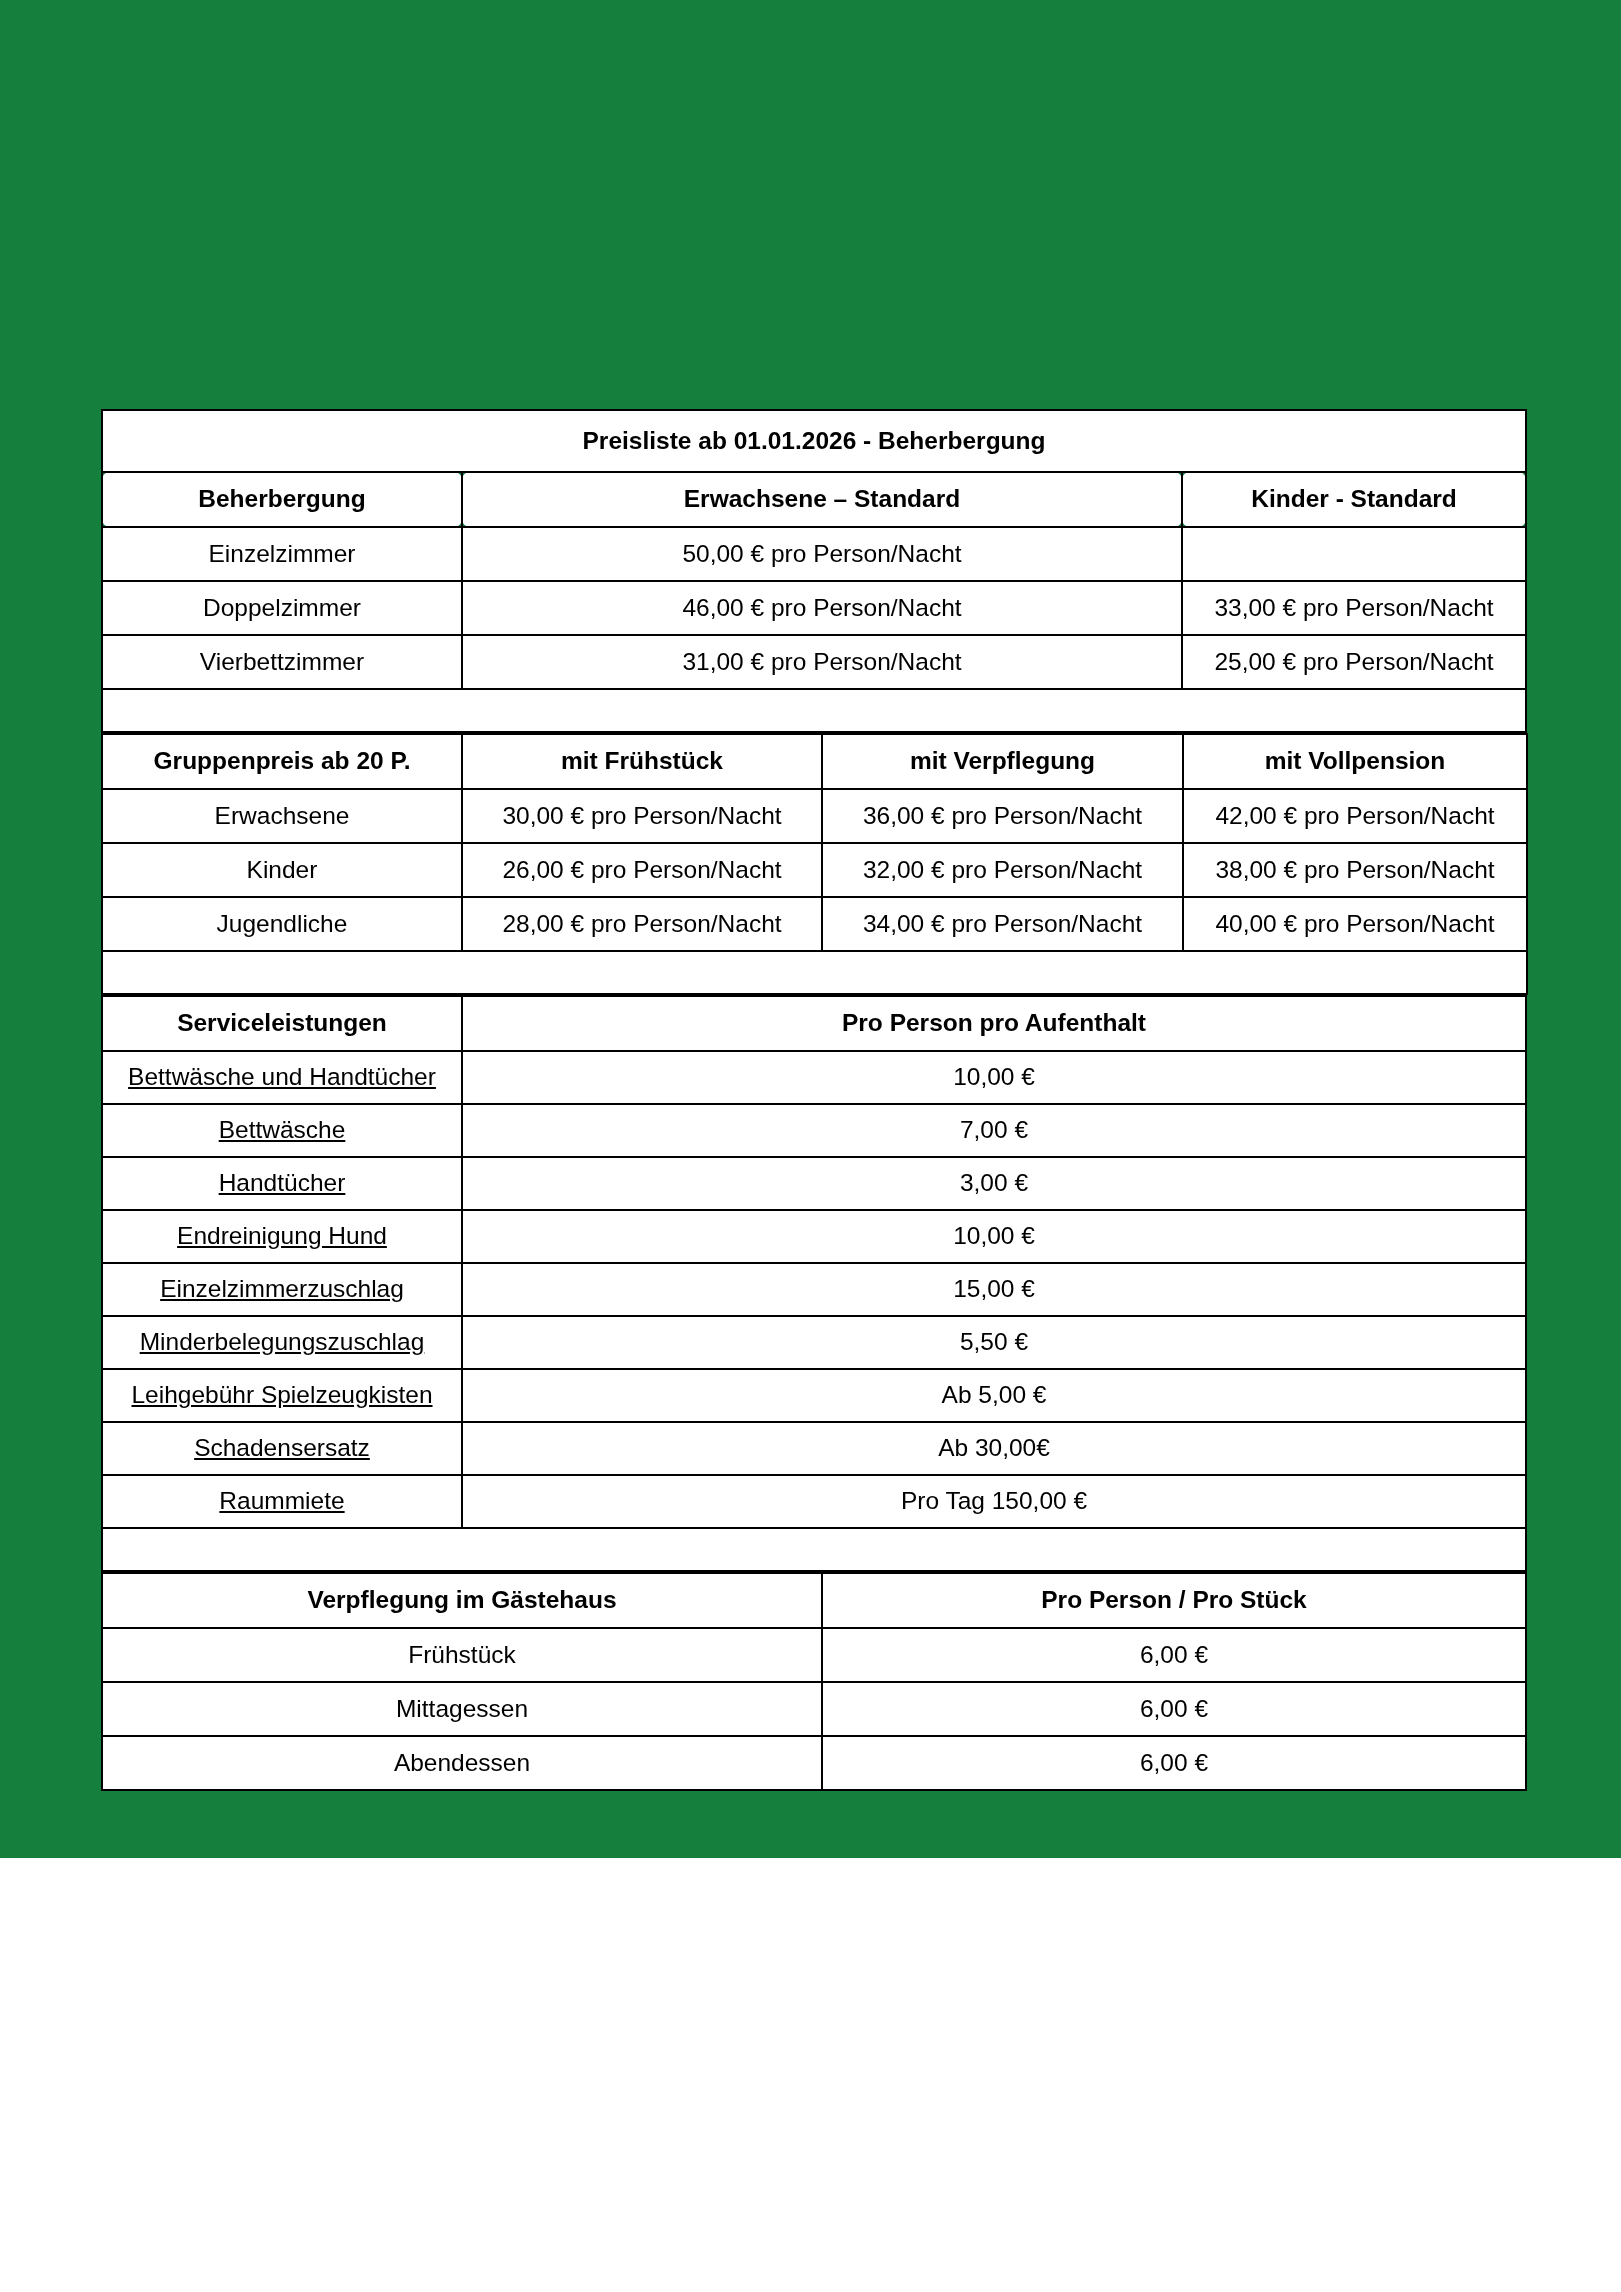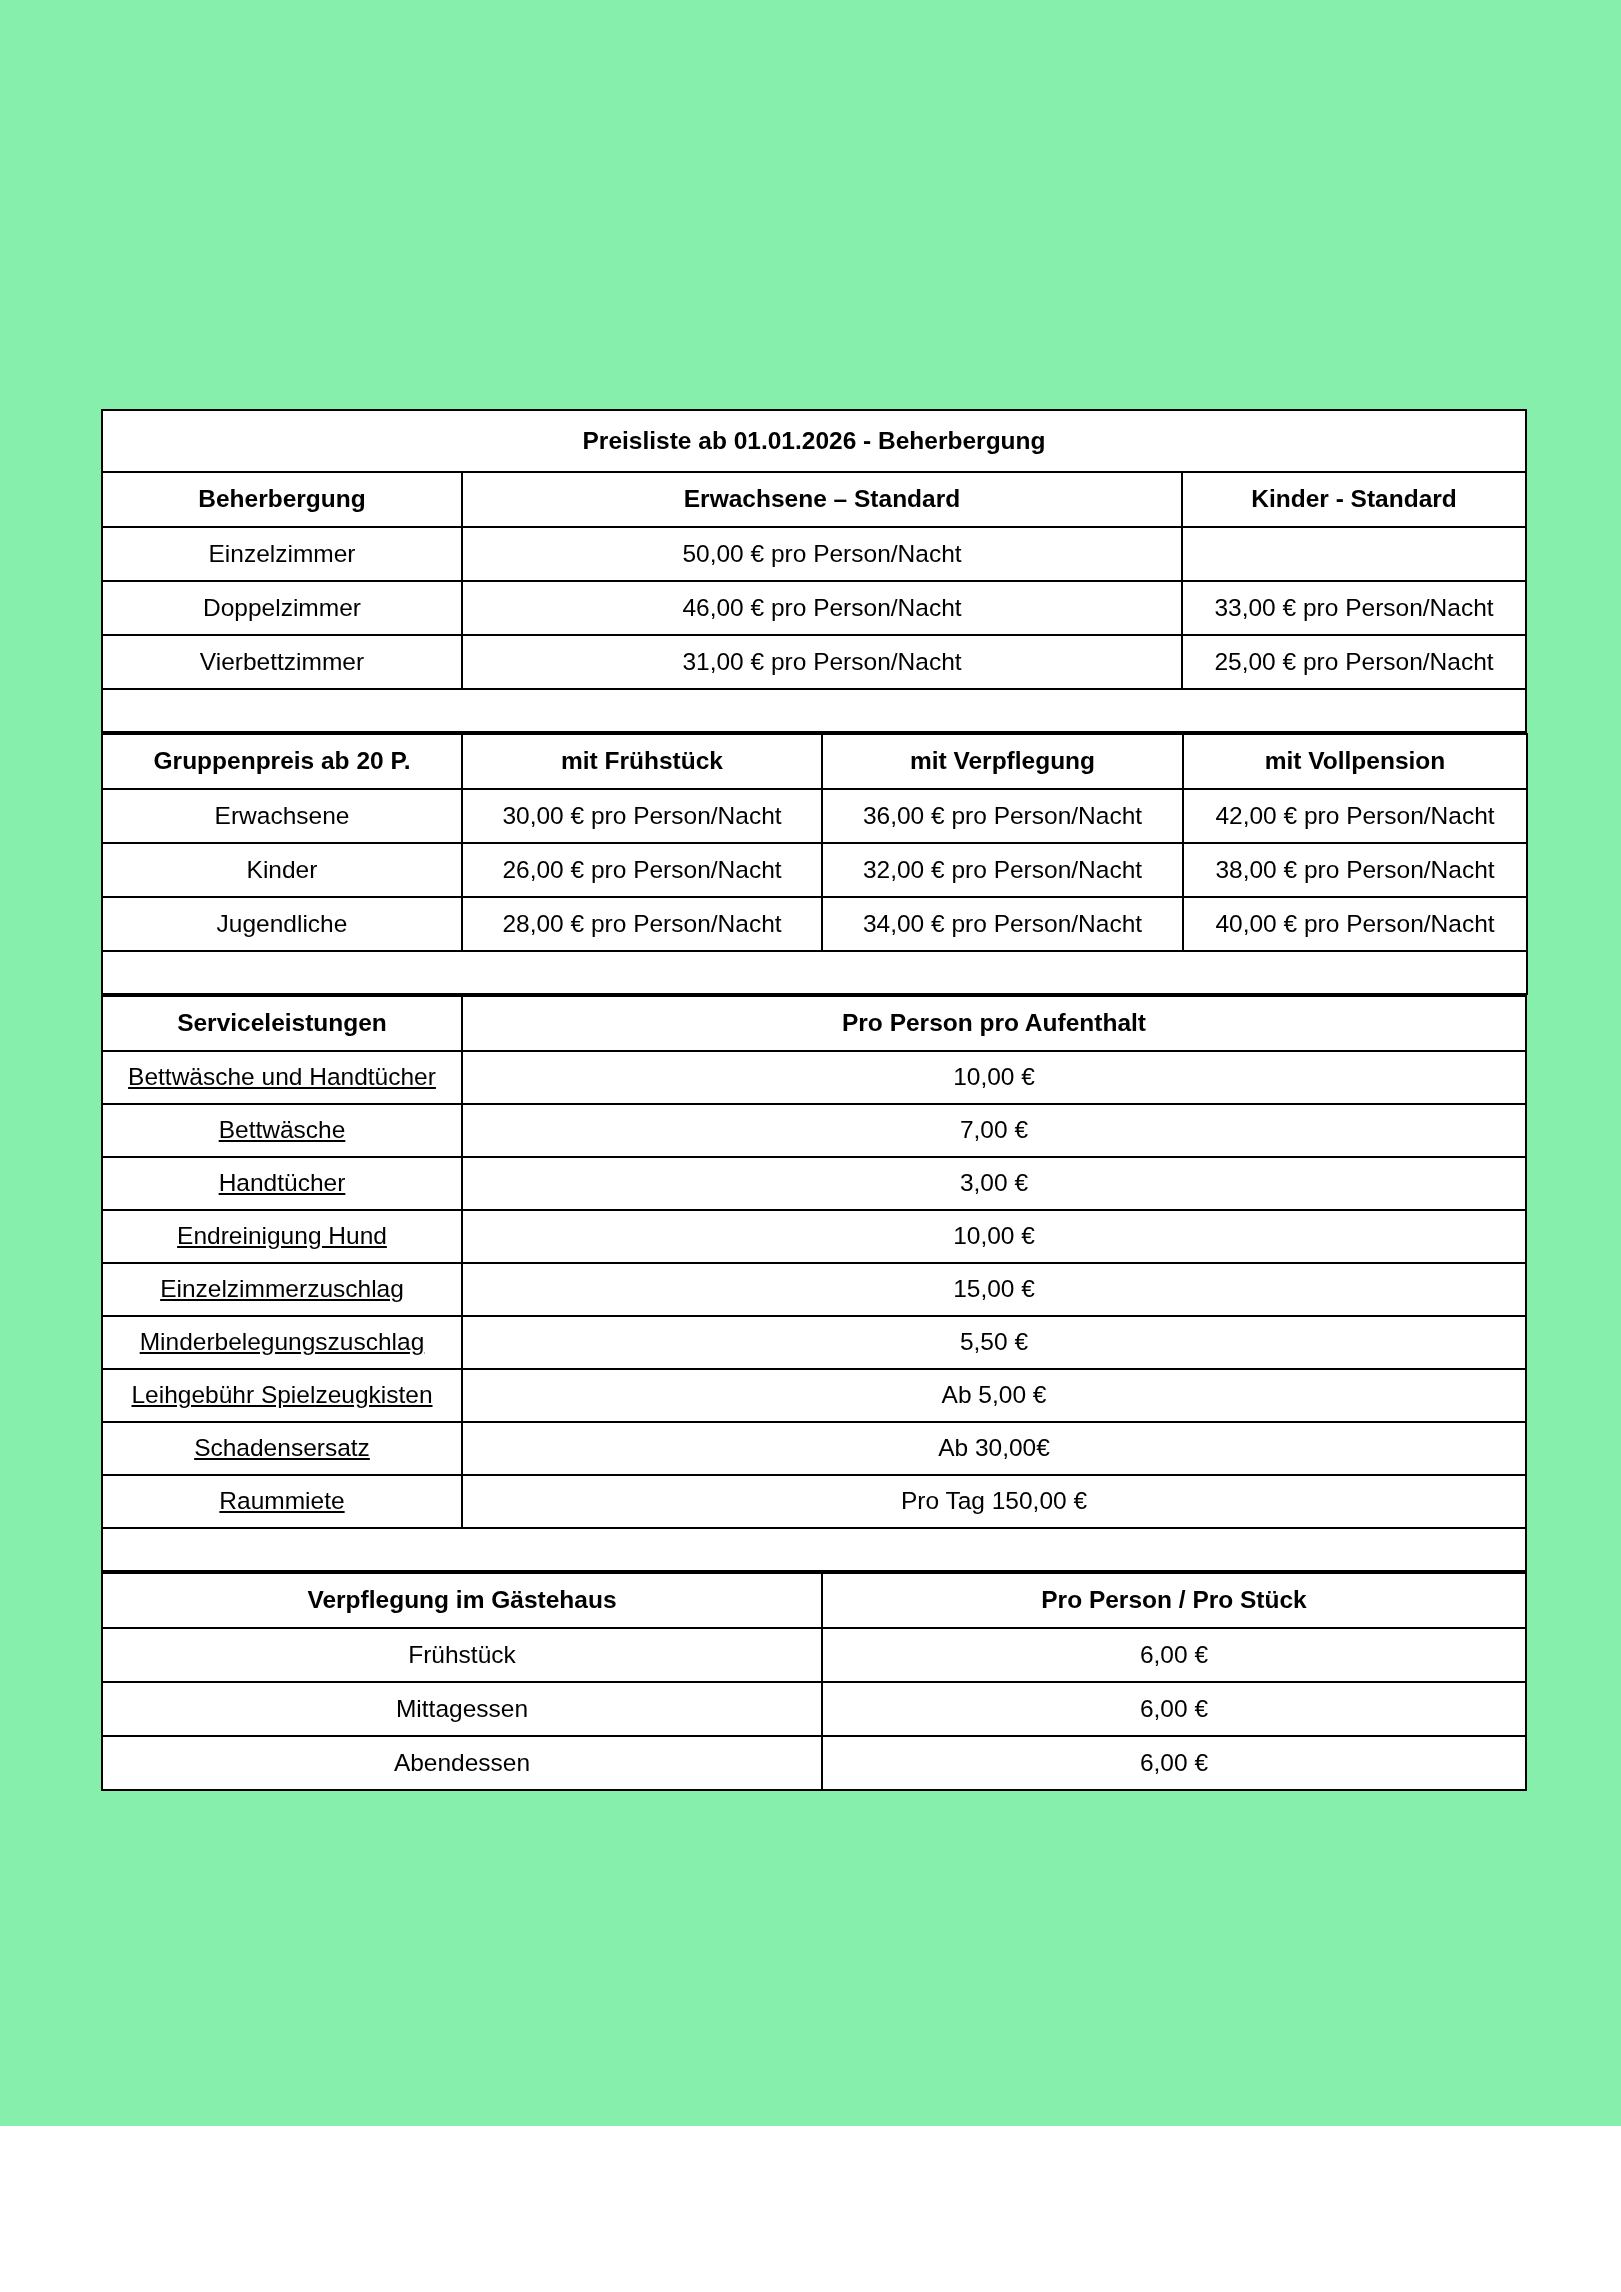--- a/index.html
+++ b/index.html
@@ -10,22 +10,22 @@
   }
   body {
     width: 1621px;
     height: 2293px;
     font-family: "Liberation Sans", sans-serif;
     -webkit-font-smoothing: antialiased;
   }
   .page {
     position: relative;
     width: 1621px;
-    height: 2126px;
-    background: #86efac;
+    height: 1858px;
+    background: #15803d;
     box-sizing: border-box;
   }
   .sheet {
     position: absolute;
     left: 101px;
     top: 409px;
     width: 1424px;
   }
 
   table.grid {
@@ -65,20 +65,21 @@
     background: #ffffff;
   }
 
   
   .hdr-blue {
     background: #2E5C96;
     color: #ffffff;
     font-weight: bold;
     height: 55px;
     font-size: 24.5px;
+    border-radius: 8px;
   }
   .cell-blue-light {
     background: #B8CCE4;
     height: 54px;
   }
 
   
   .hdr-red {
     background: #EE0000;
     color: #ffffff;

